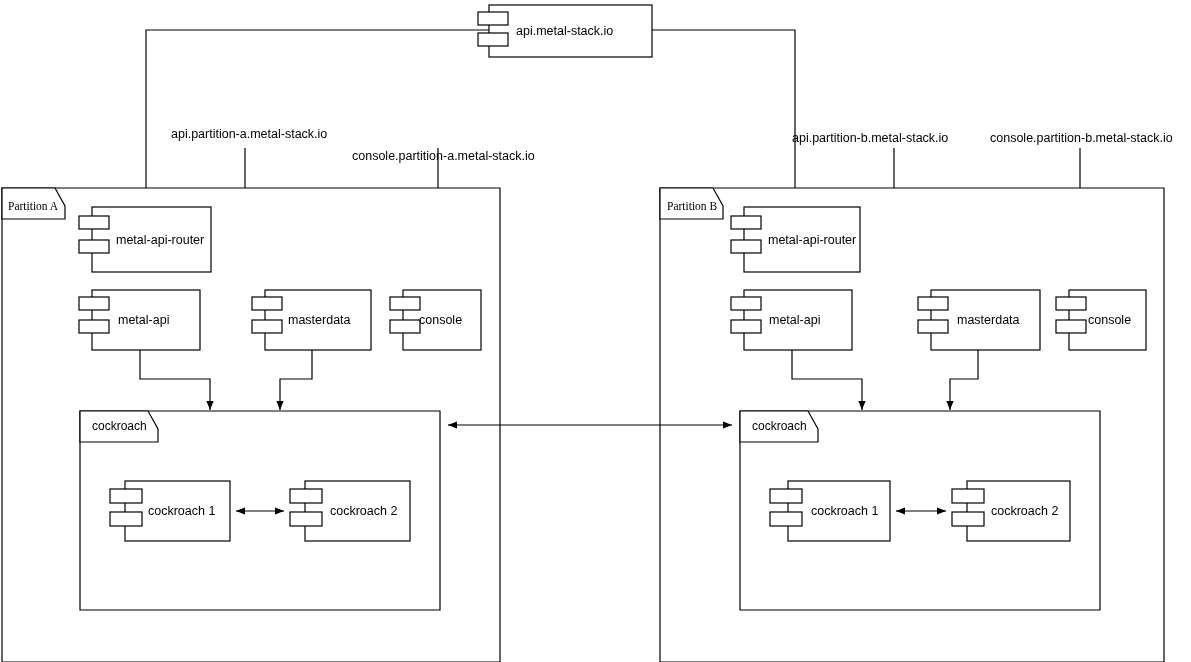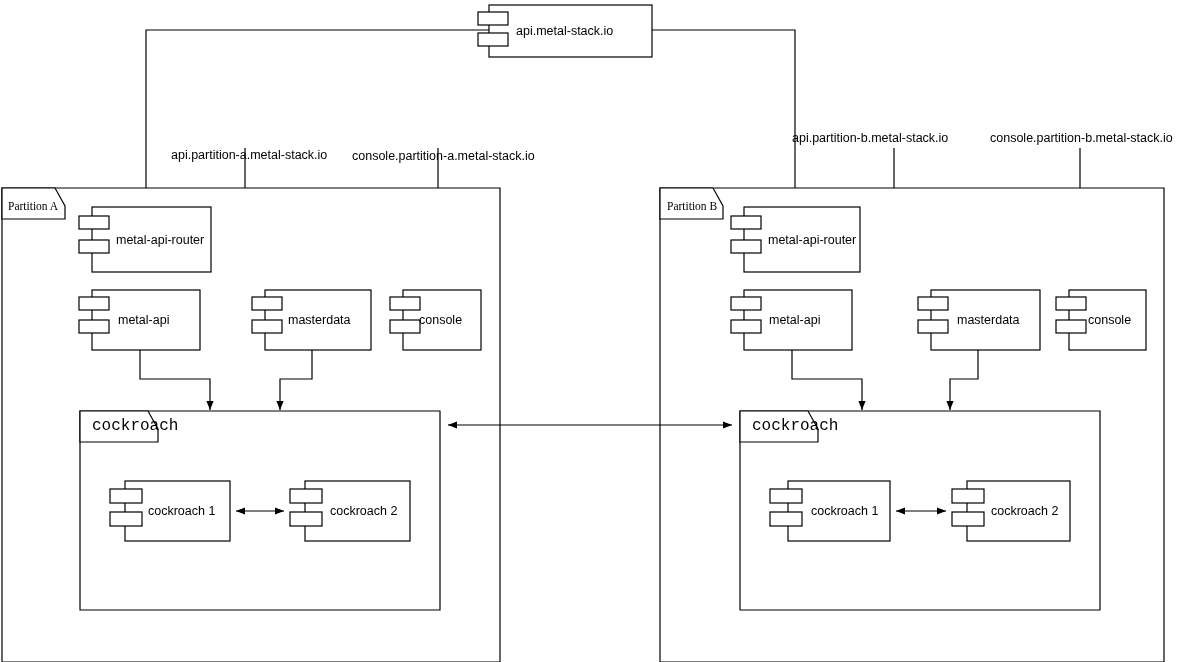--- a/index.html
+++ b/index.html
@@ -43,22 +43,22 @@
   }
   .comp-label {
     font-size: 12.5px;
   }
   .frame-label {
     font-family: "Liberation Serif", serif;
     font-size: 11.5px;
     text-align: right;
   }
   .frame-label-sans {
-    font-family: Liberation Mono, monospace;
-    font-size: 16px;
+    font-family: Liberation Sans, sans-serif;
+    font-size: 12px;
   }
   .endpoint-label {
     font-size: 12.5px;
   }
 </style>
 </head>
 <body>
 
 <div id="canvas">
 
@@ -178,21 +178,21 @@
       <rect class="shape" x="952" y="489" width="32" height="14"></rect>
       <rect class="shape" x="952" y="512" width="32" height="14"></rect>
     </g>
     <path class="edge" d="M 896,511 L 946,511" marker-start="url(#arrStart)" marker-end="url(#arr)"></path>
 
     <path class="edge" d="M 448,425 L 732,425" marker-start="url(#arrStart)" marker-end="url(#arr)"></path>
   </svg>
 
   <div class="txt comp-label" style="left:516px; top:24px;">api.metal-stack.io</div>
 
-  <div class="txt endpoint-label" style="left:171px; top:148px;">api.partition-a.metal-stack.io</div>
+  <div class="txt endpoint-label" style="left:171px; top:127px;">api.partition-a.metal-stack.io</div>
   <div class="txt endpoint-label" style="left:352px; top:149px;">console.partition-a.metal-stack.io</div>
   <div class="txt endpoint-label" style="left:792px; top:131px;">api.partition-b.metal-stack.io</div>
   <div class="txt endpoint-label" style="left:990px; top:131px;text-align:center;">console.partition-b.metal-stack.io</div>
 
   <div class="txt frame-label" style="left:8px; top:199px;">Partition A</div>
 
   <div class="txt comp-label" style="left:116px; top:233px;">metal-api-router</div>
   <div class="txt comp-label" style="left:118px; top:313px;">metal-api</div>
   <div class="txt comp-label" style="left:288px; top:313px;">masterdata</div>
   <div class="txt comp-label" style="left:419px; top:313px;">console</div>

